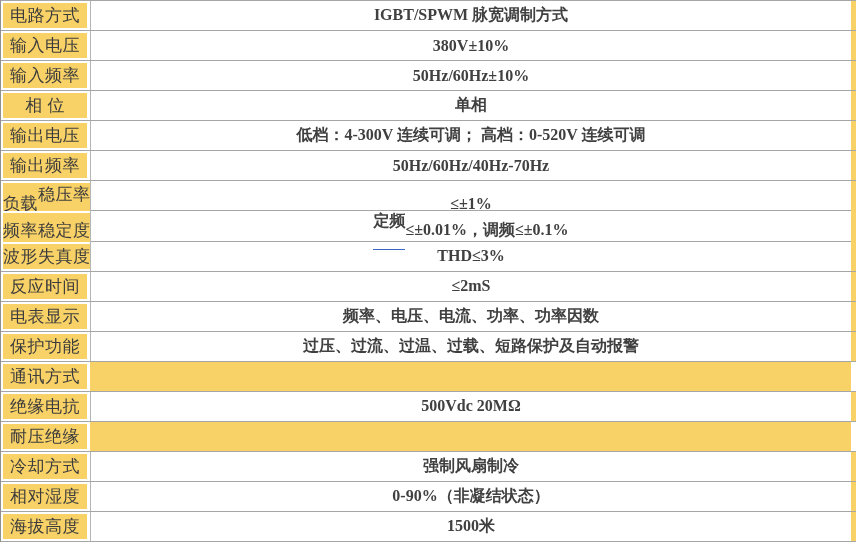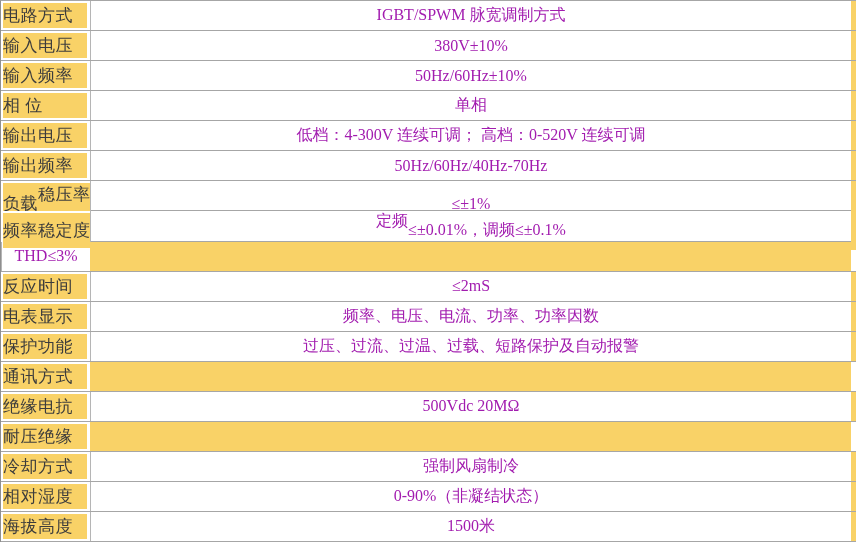--- a/index.html
+++ b/index.html
@@ -28,34 +28,36 @@
     background: #ffffff;
     padding: 2px 3px 2px 2px;
     display: flex;
     min-width: 0;
   }
   .label-chip {
     flex: 1;
     background: var(--accent-color, #f9d267);
     display: flex;
     align-items: center;
+    justify-content: center;
     font-size: 17px;
     color: #3c3c3c;
     letter-spacing: 0.5px;
     white-space: nowrap;
   }
   .value-cell {
     border-left: 1px solid var(--inner-border-color, #b5b5b5);
     display: flex;
     align-items: center;
     justify-content: center;
     font-size: 16px;
-    color: #a21caf;
+    color: #404040;
     white-space: nowrap;
     min-width: 0;
+    font-weight: bold;
   }
   .accent-strip {
     background: var(--accent-color, #f9d267);
   }
   .u-blue {
     border-bottom: 1px solid var(--underline-color, #3a66c4);
     padding-bottom: 17px;
   }
 </style>
 </head>
@@ -146,20 +148,25 @@
           <span>频率稳定度</span>
         </div>
       </div>
       <div class="value-cell">
         <span class="u-blue">定频</span>
         <span>≤±0.01%，调频≤±0.1%</span>
       </div>
       <div class="accent-strip"></div>
     </div>
     <div class="spec-row">
+      <div class="label-cell">
+        <div class="label-chip">
+          <span>波形失真度</span>
+        </div>
+      </div>
       <div class="value-cell">
         <span>THD≤3%</span>
       </div>
       <div class="accent-strip"></div>
     </div>
     <div class="spec-row">
       <div class="label-cell">
         <div class="label-chip">
           <span>反应时间</span>
         </div>

